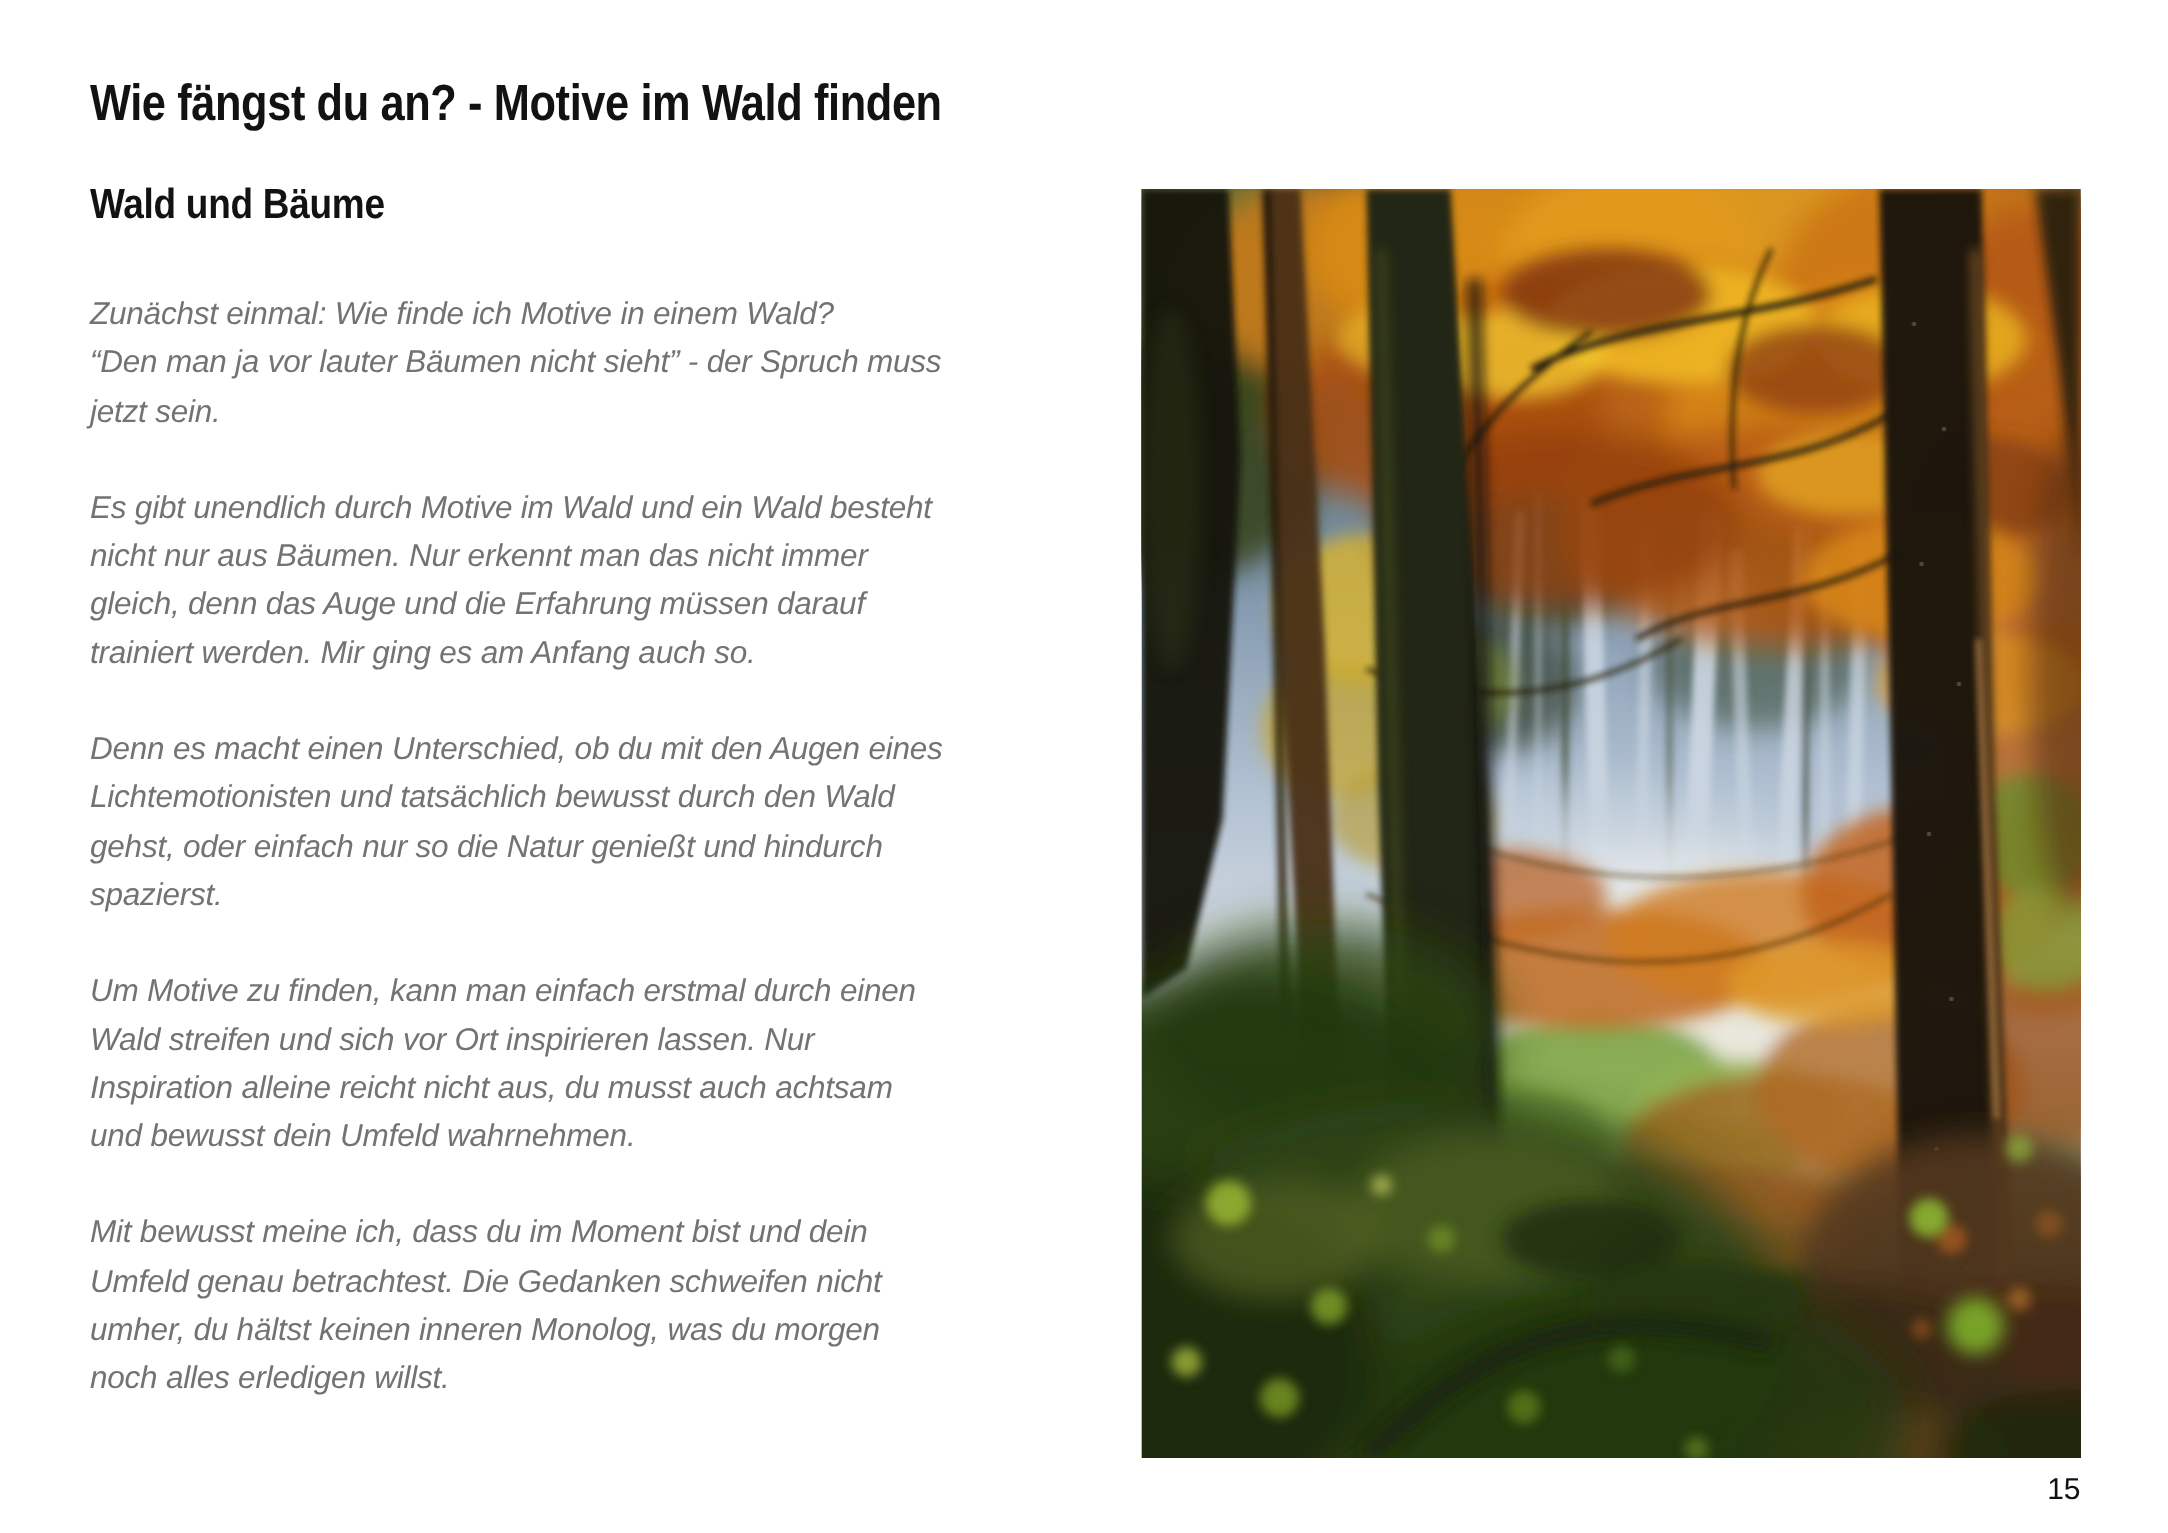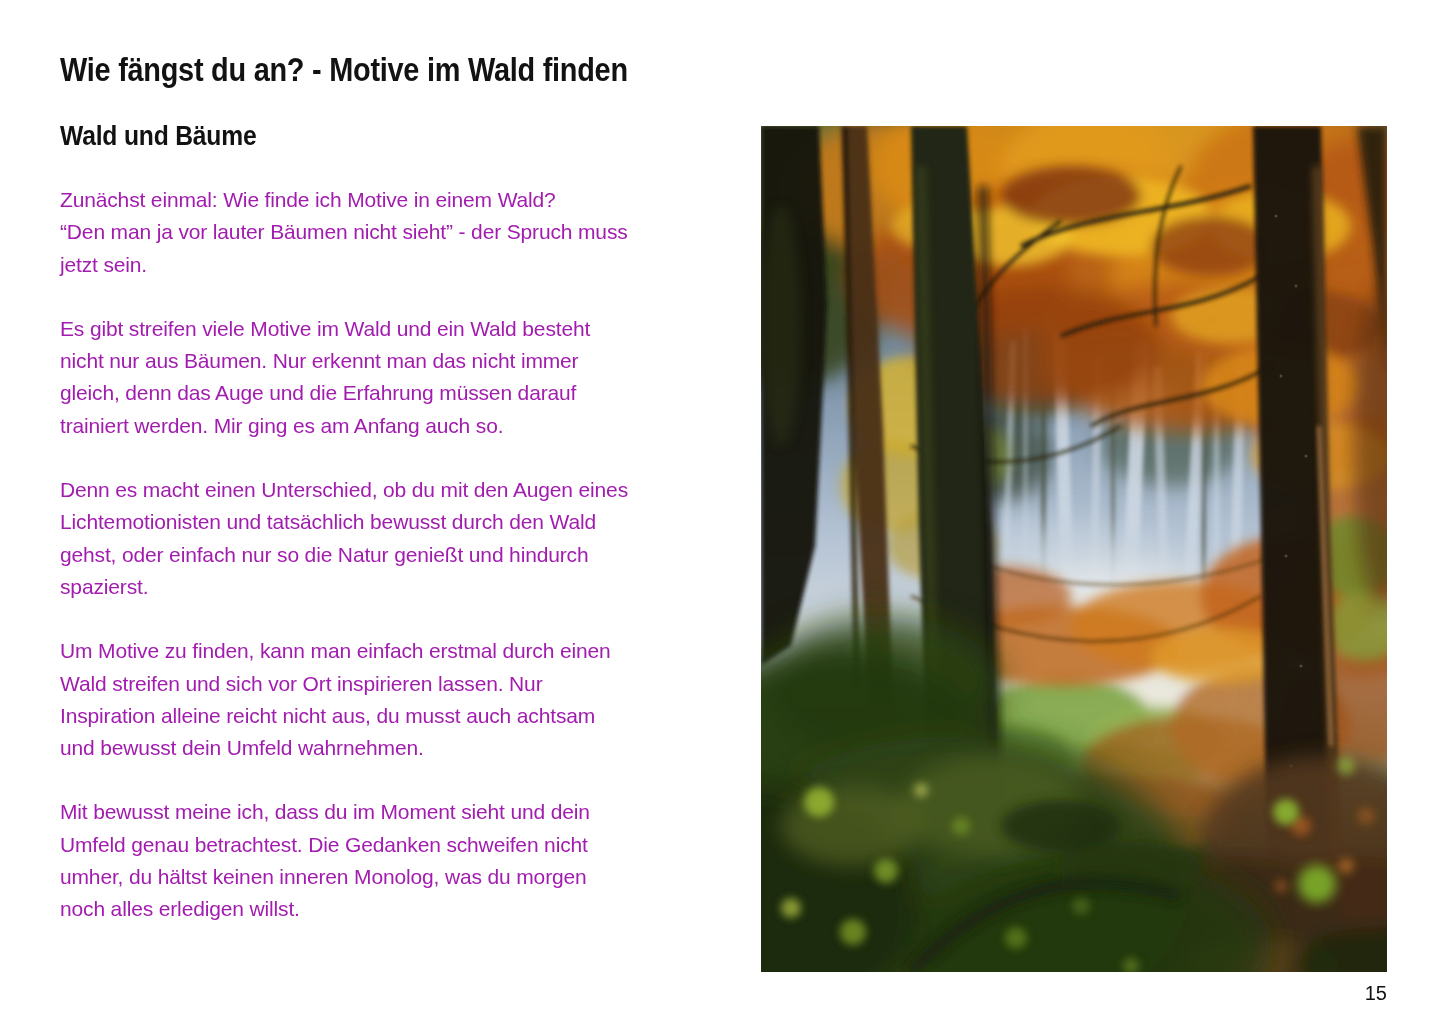--- a/index.html
+++ b/index.html
@@ -46,26 +46,27 @@
     transform: scaleX(0.88);
     transform-origin: left center;
   }
   .body-text {
     position: absolute;
     left: 60px;
     top: 178px;
     width: 692px;
   }
   .body-text p {
-    margin: 6px 0 32px 0;
+    margin: 16px 0 32px 0;
     font-size: 21px;
     line-height: 32.3px;
     letter-spacing: -0.15px;
     white-space: pre-line;
-    color: #a21caf;
+    color: #737373;
+    font-style: italic;
   }
   figure.photo {
     position: absolute;
     left: 761px;
     top: 126px;
     width: 626px;
     height: 846px;
     margin: 0;
     overflow: hidden;
     background: #8ba0b5;
@@ -87,33 +88,33 @@
 <div class="page">
 
   <h1 class="doc-title">Wie fängst du an? - Motive im Wald finden</h1>
 
   <h2 class="section-heading">Wald und Bäume</h2>
 
   <div class="body-text">
     <p>Zunächst einmal: Wie finde ich Motive in einem Wald?
 “Den man ja vor lauter Bäumen nicht sieht” - der Spruch muss
 jetzt sein.</p>
-    <p>Es gibt streifen viele Motive im Wald und ein Wald besteht
+    <p>Es gibt unendlich durch Motive im Wald und ein Wald besteht
 nicht nur aus Bäumen. Nur erkennt man das nicht immer
 gleich, denn das Auge und die Erfahrung müssen darauf
 trainiert werden. Mir ging es am Anfang auch so.</p>
     <p>Denn es macht einen Unterschied, ob du mit den Augen eines
 Lichtemotionisten und tatsächlich bewusst durch den Wald
 gehst, oder einfach nur so die Natur genießt und hindurch
 spazierst.</p>
     <p>Um Motive zu finden, kann man einfach erstmal durch einen
 Wald streifen und sich vor Ort inspirieren lassen. Nur
 Inspiration alleine reicht nicht aus, du musst auch achtsam
 und bewusst dein Umfeld wahrnehmen.</p>
-    <p>Mit bewusst meine ich, dass du im Moment sieht und dein
+    <p>Mit bewusst meine ich, dass du im Moment bist und dein
 Umfeld genau betrachtest. Die Gedanken schweifen nicht
 umher, du hältst keinen inneren Monolog, was du morgen
 noch alles erledigen willst.</p>
   </div>
 
   <figure class="photo" role="img" aria-label="Herbstlicher Wald: goldene Buchenkronen, dunkle Baumstämme, nebliger blauer Hintergrund mit hellen Stämmen und unscharfes grünes Laub im Vordergrund">
     <svg viewBox="0 0 626 846" preserveAspectRatio="none" xmlns="http://www.w3.org/2000/svg">
       <defs>
         <filter id="b2" x="-40%" y="-40%" width="180%" height="180%">
             <feGaussianBlur stdDeviation="2"></feGaussianBlur>

